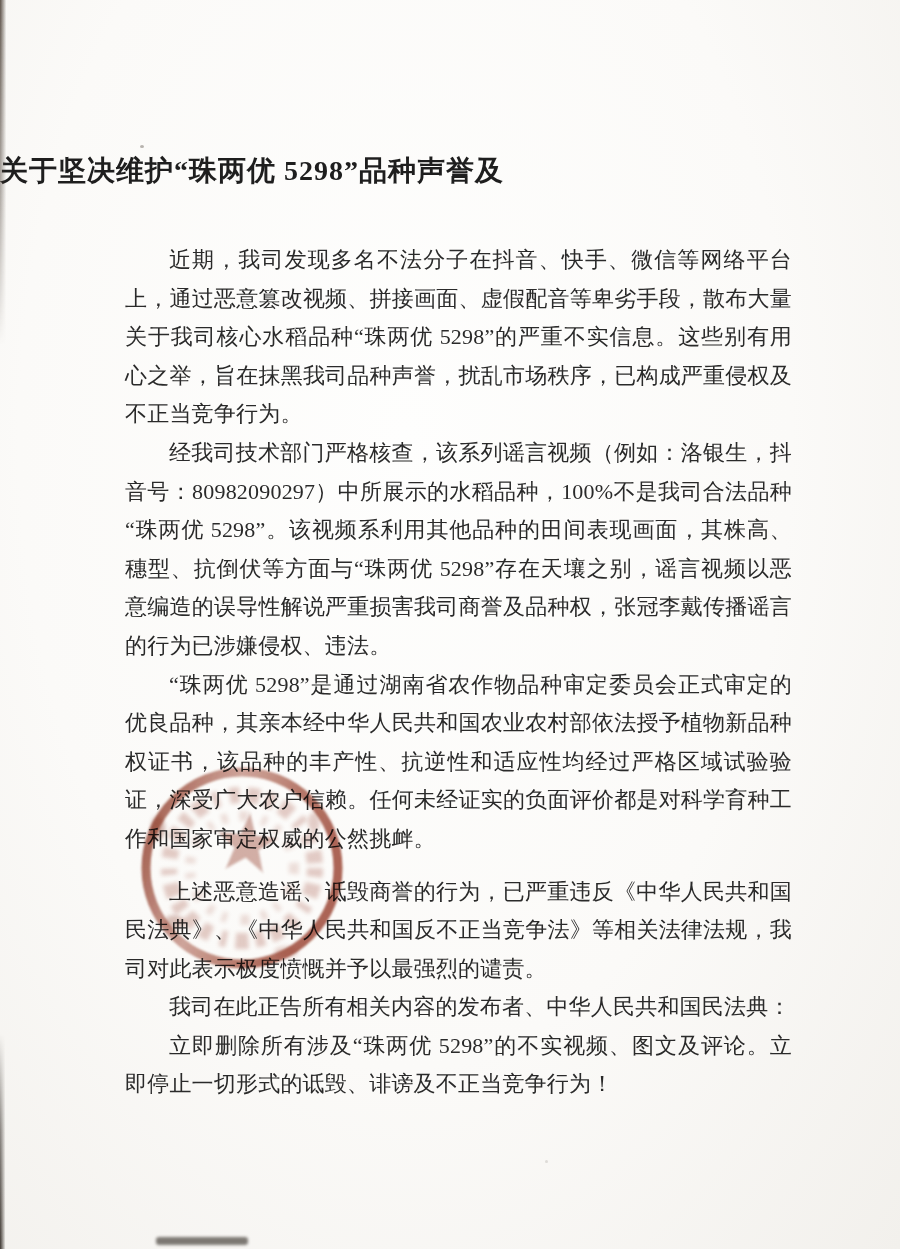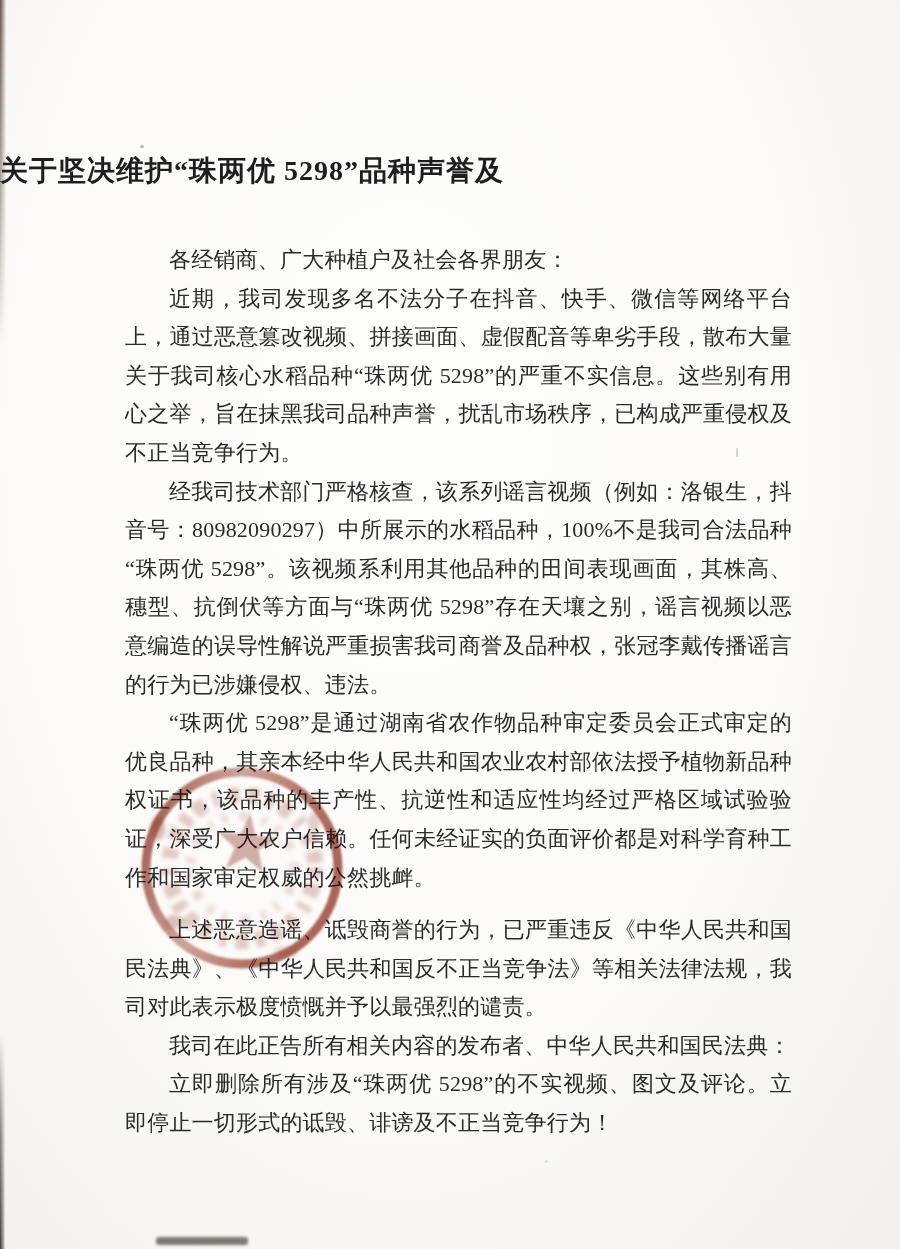--- a/index.html
+++ b/index.html
@@ -56,21 +56,20 @@
 </head>
 <body>
 
 <div class="page">
 
   <div class="title-block">
     <div>关于坚决维护“珠两优 5298”品种声誉及</div>
   </div>
 
   <div class="body-block">
-    <p class="salutation">各经销商、广大种植户及社会各界朋友：</p>
     <p>近期，我司发现多名不法分子在抖音、快手、微信等网络平台上，通过恶意篡改视频、拼接画面、虚假配音等卑劣手段，散布大量关于我司核心水稻品种“珠两优 5298”的严重不实信息。这些别有用心之举，旨在抹黑我司品种声誉，扰乱市场秩序，已构成严重侵权及不正当竞争行为。</p>
     <p>经我司技术部门严格核查，该系列谣言视频（例如：洛银生，抖音号：80982090297）中所展示的水稻品种，100%不是我司合法品种“珠两优 5298”。该视频系利用其他品种的田间表现画面，其株高、穗型、抗倒伏等方面与“珠两优 5298”存在天壤之别，谣言视频以恶意编造的误导性解说严重损害我司商誉及品种权，张冠李戴传播谣言的行为已涉嫌侵权、违法。</p>
     <p>“珠两优 5298”是通过湖南省农作物品种审定委员会正式审定的优良品种，其亲本经中华人民共和国农业农村部依法授予植物新品种权证书，该品种的丰产性、抗逆性和适应性均经过严格区域试验验证，深受广大农户信赖。任何未经证实的负面评价都是对科学育种工作和国家审定权威的公然挑衅。</p>
     <p class="extra-gap">上述恶意造谣、诋毁商誉的行为，已严重违反《中华人民共和国民法典》、《中华人民共和国反不正当竞争法》等相关法律法规，我司对此表示极度愤慨并予以最强烈的谴责。</p>
     <p>我司在此正告所有相关内容的发布者、中华人民共和国民法典：</p>
     <p>立即删除所有涉及“珠两优 5298”的不实视频、图文及评论。立即停止一切形式的诋毁、诽谤及不正当竞争行为！</p>
   </div>
 
   <svg class="seal" width="212" height="214" viewBox="0 0 212 214" aria-hidden="true">
     <defs>

